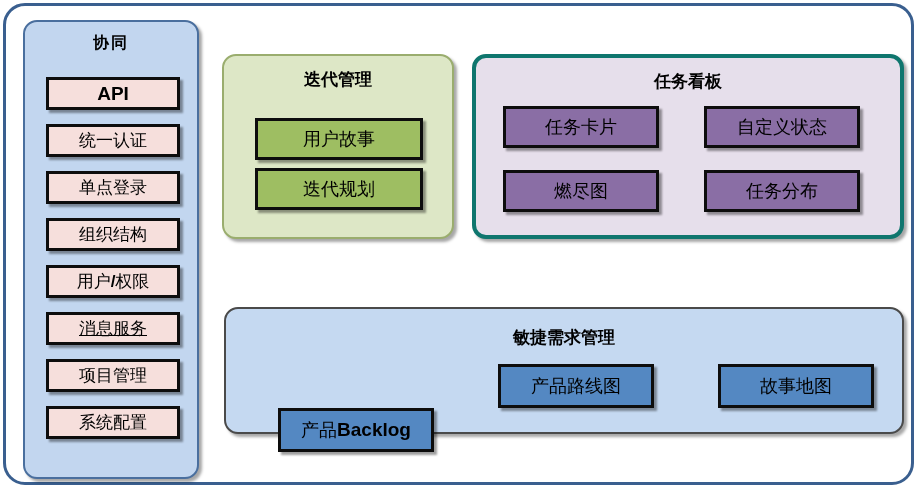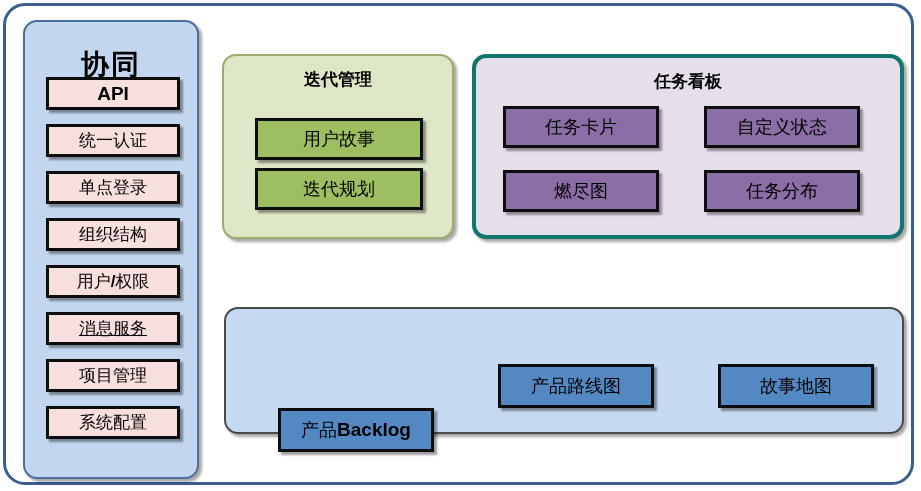--- a/index.html
+++ b/index.html
@@ -49,23 +49,22 @@
   #sidebar-panel {
     left: 17px;
     top: 14px;
     width: 176px;
     height: 459px;
     background: #c2d6ef;
     border: 2px solid #4a6f9e;
   }
   #sidebar-title {
     top: 11px;
-    font-size: 28px;
+    font-size: 16px;
     letter-spacing: 2px;
-    margin-top: 13px;
   }
   .sidebar-item {
     position: absolute;
     left: 21px;
     width: 134px;
     height: 33px;
     box-sizing: border-box;
     background: #f6dfdc;
     border: 3px solid #0d0d0d;
     box-shadow: 3px 3px 2px rgba(0,0,0,0.38);
@@ -214,20 +213,21 @@
   <div class="panel" id="taskboard-panel">
     <div class="panel-title" id="taskboard-title">任务看板</div>
 
     <div class="purple-item" style="left:27px;  top:48px;">任务卡片</div>
     <div class="purple-item" style="left:228px; top:48px;">自定义状态</div>
     <div class="purple-item" style="left:27px;  top:112px;">燃尽图</div>
     <div class="purple-item" style="left:228px; top:112px;">任务分布</div>
   </div>
 
   <div class="panel" id="agile-panel">
+    <div class="panel-title" id="agile-title">敏捷需求管理</div>
 
     <div class="blue-item" style="left:52px;margin-top:44px;">
       <span>产品</span>
         <span class="mixed-bold">Backlog</span>
     </div>
     <div class="blue-item" style="left:272px;">产品路线图</div>
     <div class="blue-item" style="left:492px;">故事地图</div>
   </div>
 
 </div>

